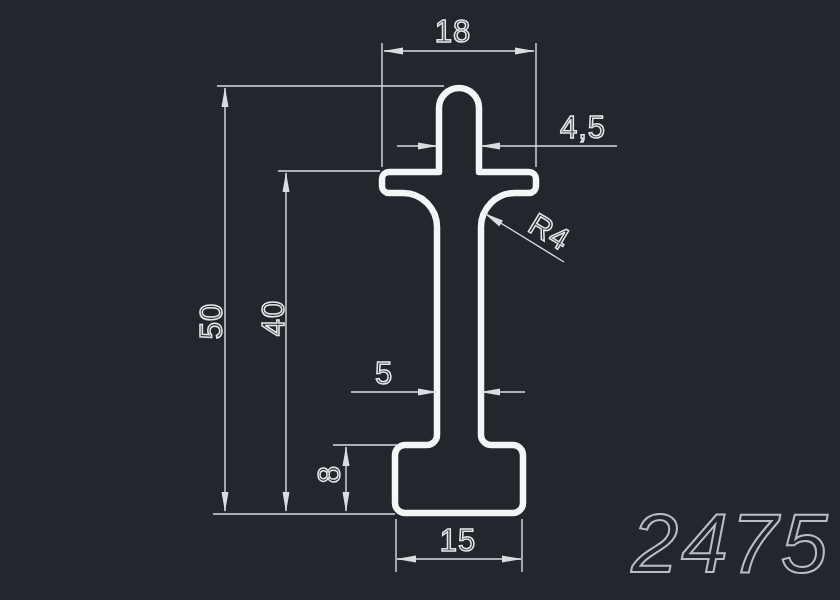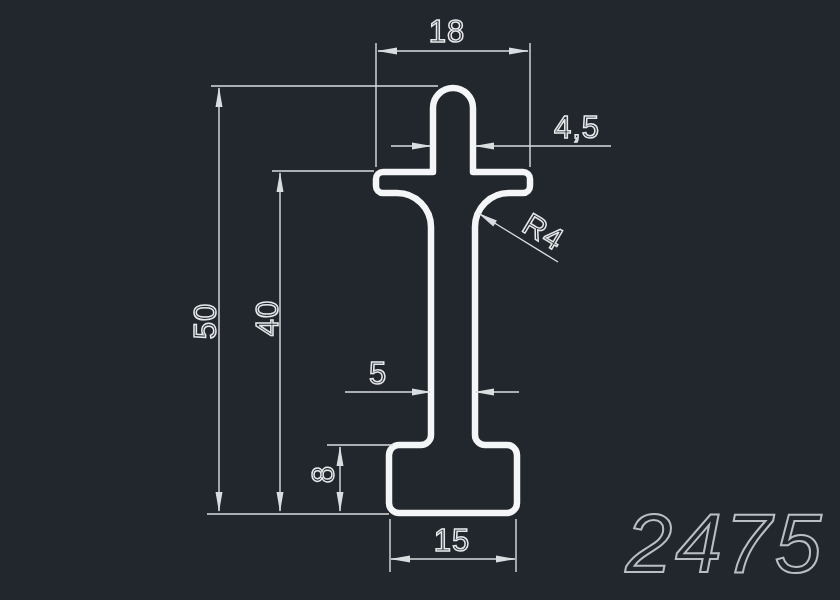--- a/index.html
+++ b/index.html
@@ -8,20 +8,21 @@
     width: 840px;
     height: 600px;
     overflow: hidden;
     background: var(--background, #22262d);
   }
   .stage {
     position: relative;
     width: 780px;
     height: 600px;
     font-family: "Liberation Sans", sans-serif;
+    margin-left: 6px;
   }
   svg { display: block; }
 
   .profile {
     fill: none;
     stroke: var(--outline, #f4f5f6);
     stroke-width: 6.5;
     stroke-linejoin: round;
     stroke-linecap: round;
   }

